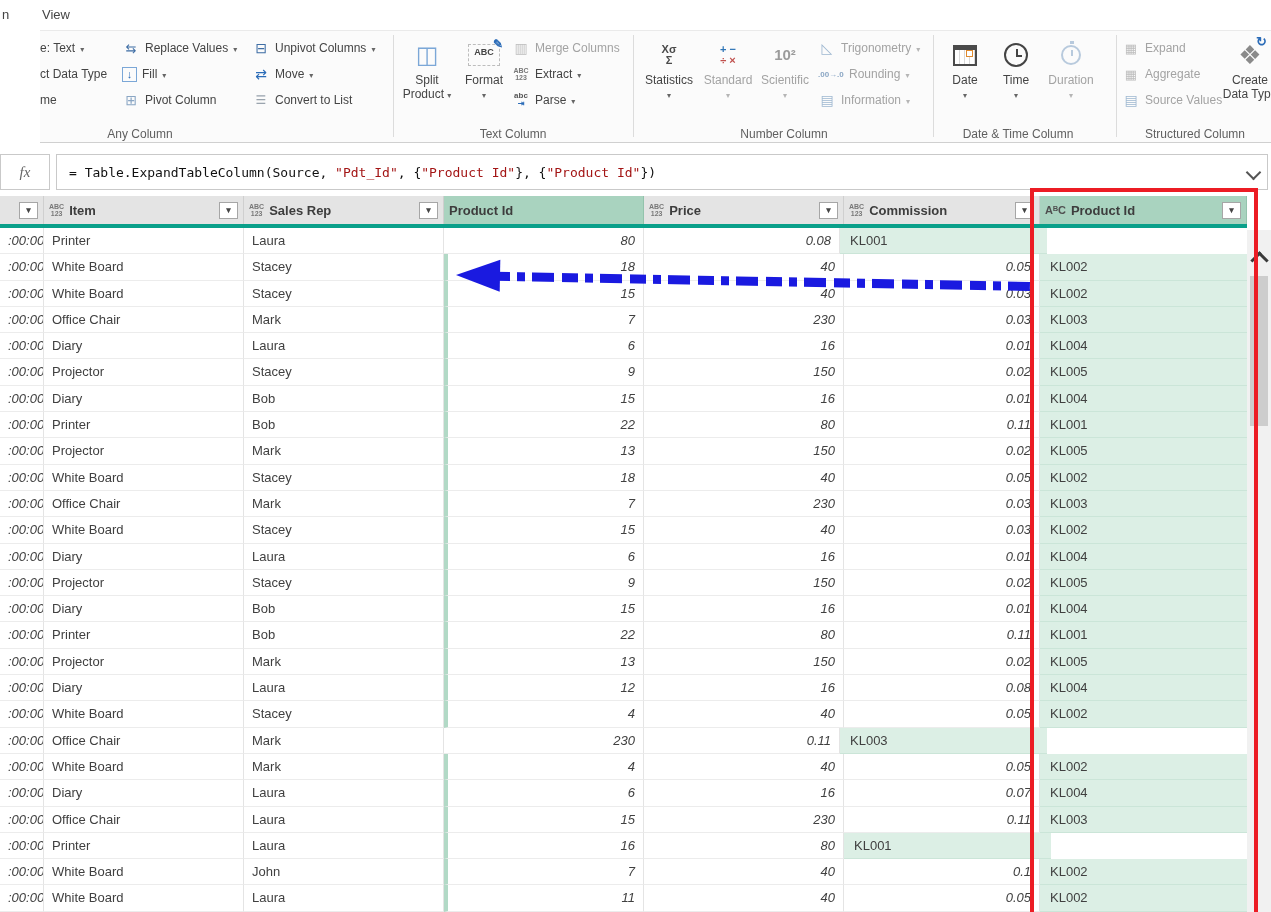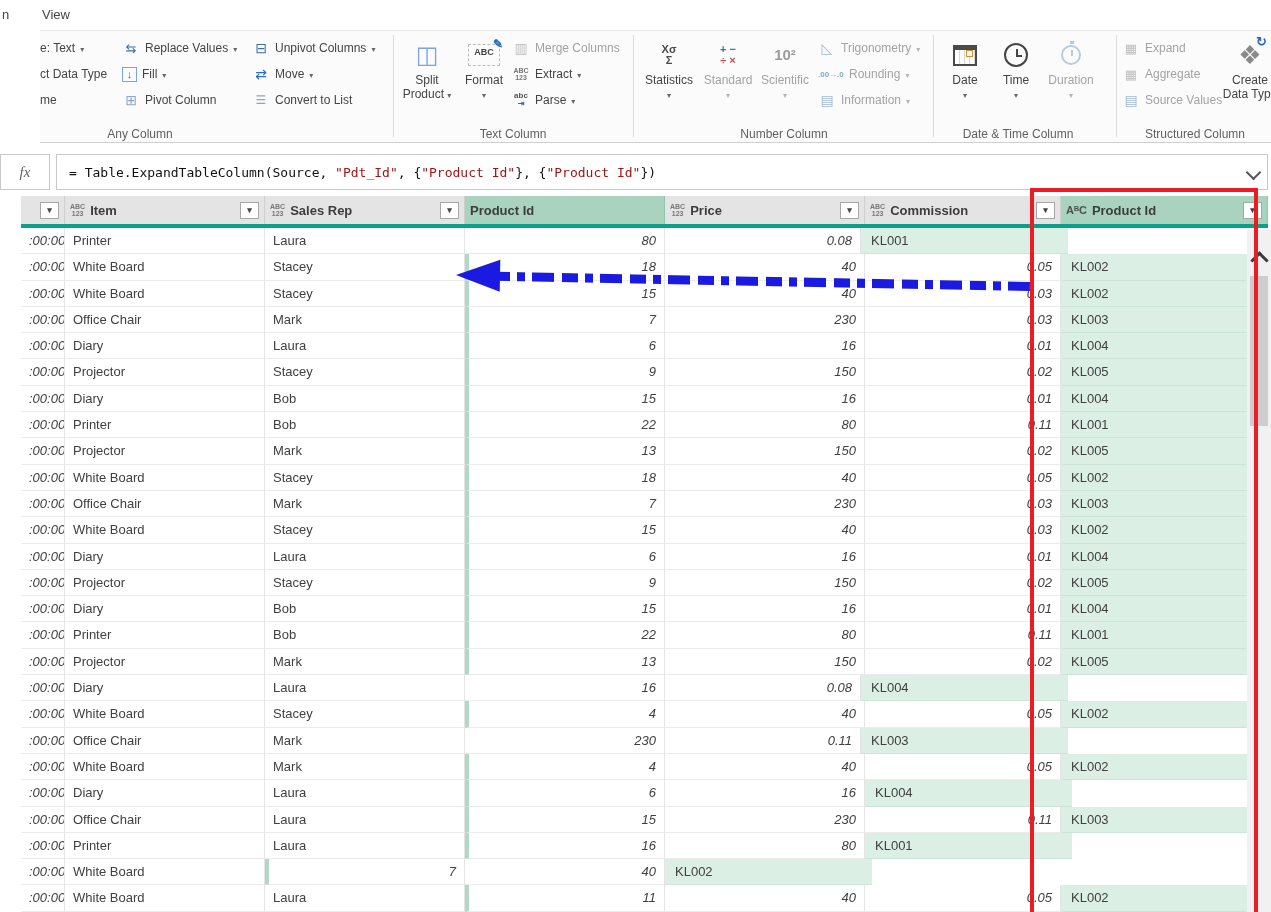--- a/index.html
+++ b/index.html
@@ -76,21 +76,21 @@
          box-sizing:border-box;display:flex;align-items:center;justify-content:center;}
   .fxbox::before{content:"fx";font-family:"Liberation Serif",serif;font-style:italic;font-size:15px;color:#666;}
   .finput{position:absolute;left:56px;top:0;right:3px;height:36px;background:#fff;border:1px solid #c9c9c9;
           box-sizing:border-box;display:flex;align-items:center;padding:0 26px 0 12px;
           font-family:"DejaVu Sans Mono",monospace;font-size:13px;white-space:nowrap;overflow:hidden;}
   .finput .plain{color:#111;}
   .finput .string{color:#a31515;}
   .fchev{position:absolute;right:12px;top:13px;width:9px;height:9px;border-right:2px solid #555;border-bottom:2px solid #555;transform:rotate(45deg);}
 
   
-  .grid{position:absolute;left:0;top:196px;width:1247px;padding-left:21px;}
+  .grid{position:absolute;left:0;top:196px;width:1247px;}
   .ghead{display:flex;height:28px;}
   .hcell{box-sizing:border-box;height:28px;background:#e4e4e4;border-right:1px solid #cfcfcf;
          display:flex;align-items:center;gap:5px;padding:0 5px;font-weight:700;color:#3d3d3d;font-size:13px;}
   .hcell.sel{background:#a9d3bf;border-right-color:#93c3ac;}
   .hlabel{flex:1 1 auto;white-space:nowrap;overflow:hidden;}
   .tico{display:flex;flex-direction:column;align-items:center;font-size:7px;line-height:7px;color:#787878;font-weight:700;flex:0 0 auto;}
   .tico::before{content:"ABC";}
   .tico::after{content:"123";}
   .tico1{font-size:11px;font-weight:700;color:#4f4f4f;flex:0 0 auto;}
   .tico1::before{content:"AᴮC";}
@@ -487,20 +487,21 @@
           <div class="tcell" style="width: 200px;">Mark</div>
           <div class="tcell num ital acc" style="width: 200px;">13</div>
           <div class="tcell num ital" style="width: 200px;">150</div>
           <div class="tcell num ital" style="width: 196px;">0.02</div>
           <div class="tcell tint" style="width: 207px;">KL005</div>
         </div>
         <div class="trow">
           <div class="tcell num ital" style="width: 44px;">:00:00</div>
           <div class="tcell" style="width: 200px;">Diary</div>
           <div class="tcell" style="width: 200px;">Laura</div>
+          <div class="tcell num ital acc" style="width: 200px;">12</div>
           <div class="tcell num ital" style="width: 200px;">16</div>
           <div class="tcell num ital" style="width: 196px;">0.08</div>
           <div class="tcell tint" style="width: 207px;">KL004</div>
         </div>
         <div class="trow">
           <div class="tcell num ital" style="width: 44px;">:00:00</div>
           <div class="tcell" style="width: 200px;">White Board</div>
           <div class="tcell" style="width: 200px;">Stacey</div>
           <div class="tcell num ital acc" style="width: 200px;">4</div>
           <div class="tcell num ital" style="width: 200px;">40</div>
@@ -523,20 +524,21 @@
           <div class="tcell num ital" style="width: 200px;">40</div>
           <div class="tcell num ital" style="width: 196px;">0.05</div>
           <div class="tcell tint" style="width: 207px;">KL002</div>
         </div>
         <div class="trow">
           <div class="tcell num ital" style="width: 44px;">:00:00</div>
           <div class="tcell" style="width: 200px;">Diary</div>
           <div class="tcell" style="width: 200px;">Laura</div>
           <div class="tcell num ital acc" style="width: 200px;">6</div>
           <div class="tcell num ital" style="width: 200px;">16</div>
+          <div class="tcell num ital" style="width: 196px;">0.07</div>
           <div class="tcell tint" style="width: 207px;">KL004</div>
         </div>
         <div class="trow">
           <div class="tcell num ital" style="width: 44px;">:00:00</div>
           <div class="tcell" style="width: 200px;">Office Chair</div>
           <div class="tcell" style="width: 200px;">Laura</div>
           <div class="tcell num ital acc" style="width: 200px;">15</div>
           <div class="tcell num ital" style="width: 200px;">230</div>
           <div class="tcell num ital" style="width: 196px;">0.11</div>
           <div class="tcell tint" style="width: 207px;">KL003</div>
@@ -545,22 +547,24 @@
           <div class="tcell num ital" style="width: 44px;">:00:00</div>
           <div class="tcell" style="width: 200px;">Printer</div>
           <div class="tcell" style="width: 200px;">Laura</div>
           <div class="tcell num ital acc" style="width: 200px;">16</div>
           <div class="tcell num ital" style="width: 200px;">80</div>
           <div class="tcell tint" style="width: 207px;">KL001</div>
         </div>
         <div class="trow">
           <div class="tcell num ital" style="width: 44px;">:00:00</div>
           <div class="tcell" style="width: 200px;">White Board</div>
+          <div class="tcell" style="width: 200px;">John</div>
           <div class="tcell num ital acc" style="width: 200px;">7</div>
           <div class="tcell num ital" style="width: 200px;">40</div>
+          <div class="tcell num ital" style="width: 196px;">0.1</div>
           <div class="tcell tint" style="width: 207px;">KL002</div>
         </div>
         <div class="trow">
           <div class="tcell num ital" style="width: 44px;">:00:00</div>
           <div class="tcell" style="width: 200px;">White Board</div>
           <div class="tcell" style="width: 200px;">Laura</div>
           <div class="tcell num ital acc" style="width: 200px;">11</div>
           <div class="tcell num ital" style="width: 200px;">40</div>
           <div class="tcell num ital" style="width: 196px;">0.05</div>
           <div class="tcell tint" style="width: 207px;">KL002</div>

